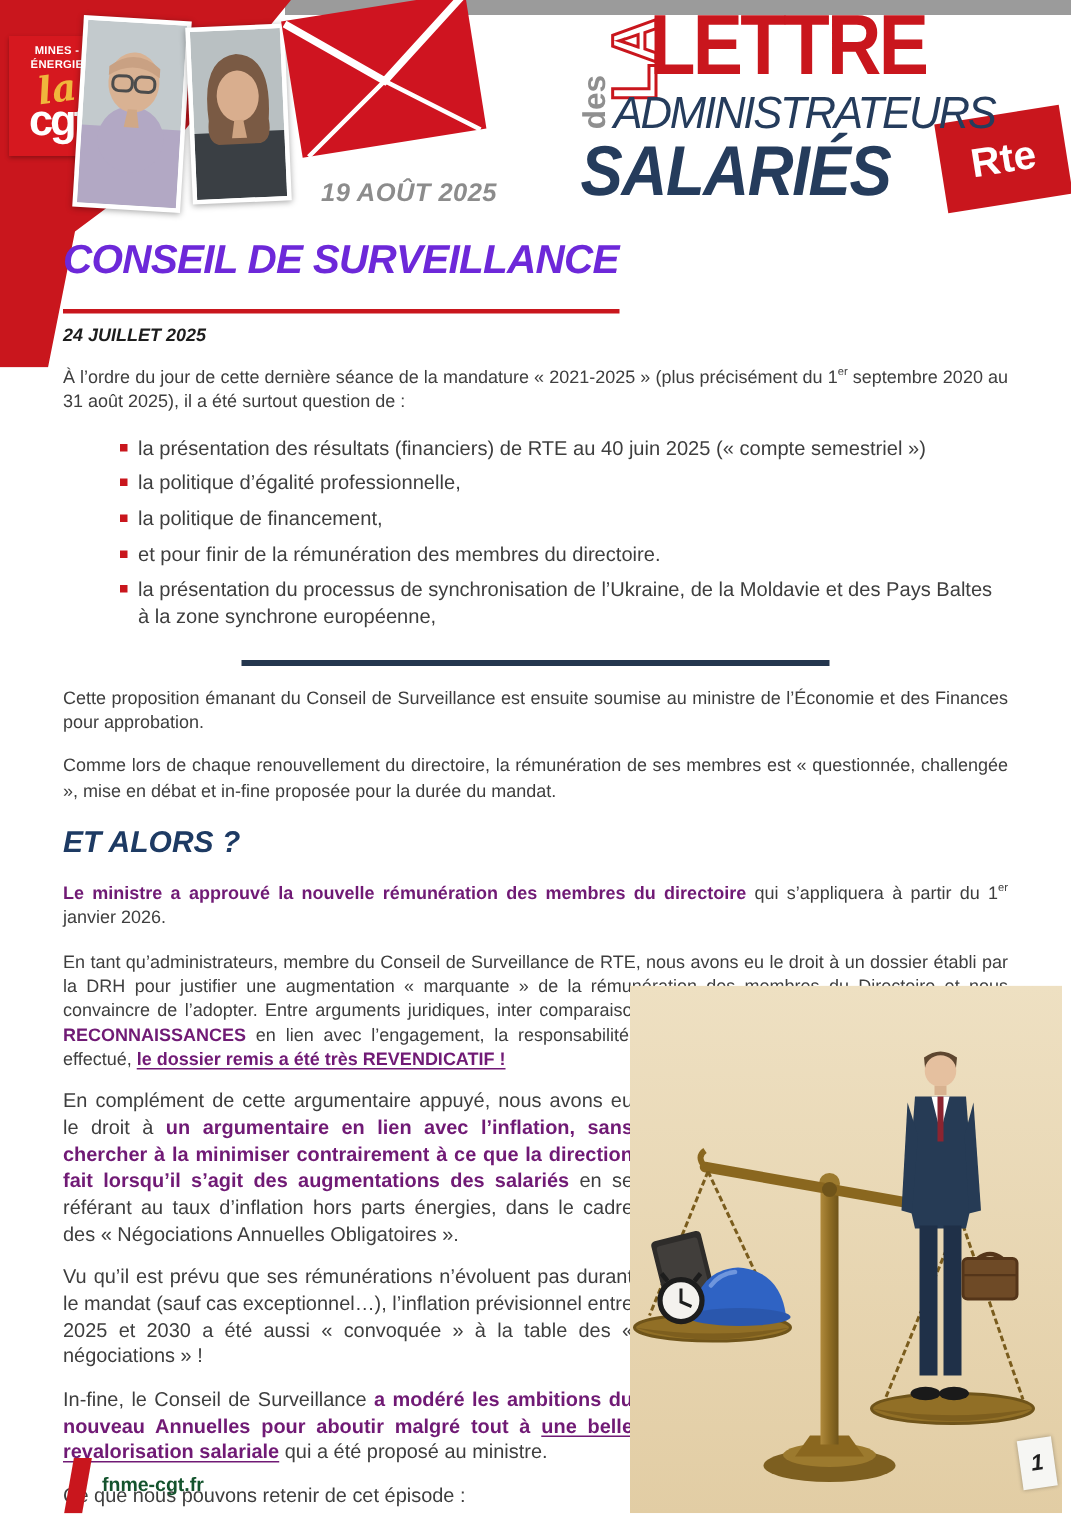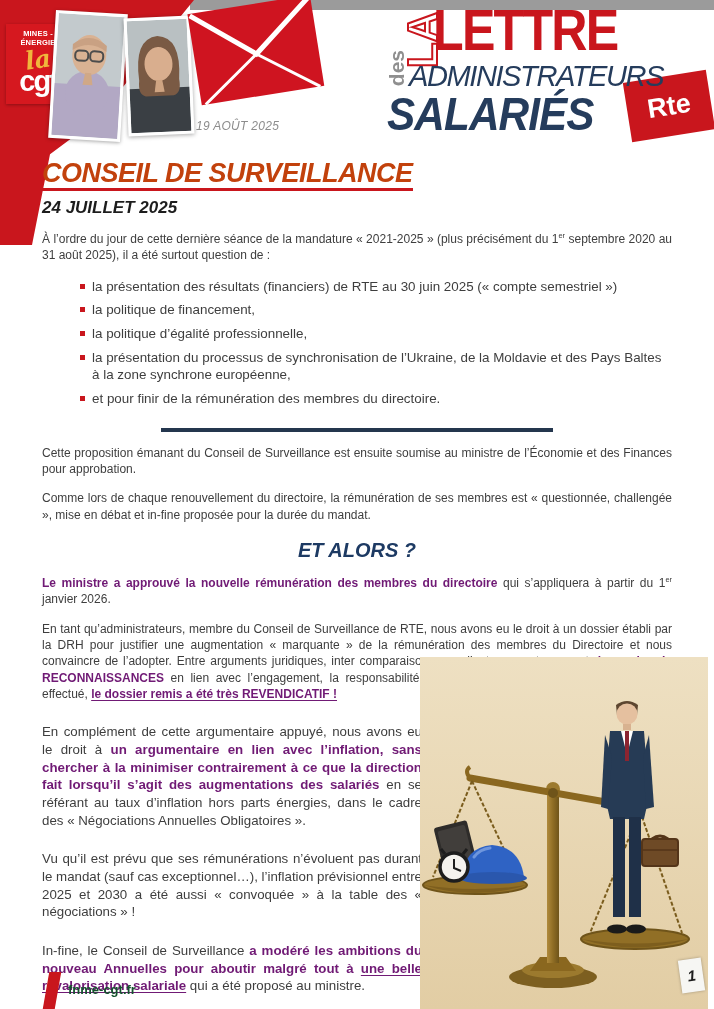--- a/index.html
+++ b/index.html
@@ -16,59 +16,59 @@
   .cgt-la{font-family:"DejaVu Serif", serif;font-style:italic;font-weight:700;color:#f0b63c;
         font-size:25px;line-height:22px;margin-top:2px;transform:rotate(-8deg);}
   .cgt-acr{color:#fff;font-weight:800;font-size:29px;line-height:24px;letter-spacing:-2px;margin-top:-2px;}
 
   .photo{position:absolute;background:#fff;padding:3px;box-shadow:0 1px 4px rgba(0,0,0,.35);}
   .photo-man{left:52px;top:12px;width:66px;height:122px;transform:rotate(3.5deg);}
   .photo-woman{left:126px;top:17px;width:60px;height:112px;transform:rotate(-2.5deg);}
   .photo svg{display:block;}
 
   .envelope{position:absolute;left:190px;top:0px;width:132px;height:102px;transform:rotate(-9deg);}
-  .issue-date{position:absolute;left:196px;top:119px;font-size:12px;font-weight:400;font-style:italic;
+  .issue-date{position:absolute;left:214px;top:119px;font-size:17px;font-weight:700;font-style:italic;
         color:#8c8c8c;letter-spacing:.3px;}
 
   .masthead{position:absolute;left:375px;top:0;width:339px;height:158px;}
   .mh-des{position:absolute;left:10px;top:50px;writing-mode:vertical-rl;transform:rotate(180deg);
         font-size:21px;font-weight:600;color:#8f8f8f;}
   .mh-la{position:absolute;left:28px;top:12px;writing-mode:vertical-rl;transform:rotate(180deg);
         font-size:42px;font-weight:800;color:transparent;-webkit-text-stroke:2px #c9161d;line-height:40px;}
   .mh-rte{position:absolute;left:252px;top:76px;width:84px;height:60px;background:#c9161d;
         transform:rotate(-9deg);display:flex;align-items:center;justify-content:center;
         color:#fff;font-size:27px;font-weight:700;}
   .mh-lettre{position:absolute;left:58px;top:0px;font-size:57px;font-weight:800;color:#c9161d;
         letter-spacing:-2px;transform:scaleX(.88);transform-origin:left;line-height:60px;white-space:nowrap;}
   .mh-admin{position:absolute;left:34px;top:59px;font-size:30px;font-style:italic;font-weight:500;
         color:#253c5c;letter-spacing:-1.5px;transform:scaleX(.97);transform-origin:left;white-space:nowrap;}
   .mh-salaries{position:absolute;left:12px;top:86px;font-size:47px;font-weight:800;font-style:italic;
         color:#253c5c;letter-spacing:-1px;transform:scaleX(.9);transform-origin:left;white-space:nowrap;}
 
   
   .content{position:absolute;left:42px;top:158px;width:630px;}
-  h1.title{display:inline-block;margin:0;font-size:27px;font-style:italic;font-weight:900;color:#c2410c;
-        letter-spacing:-.5px;border-bottom:3.5px solid #c9161d;padding-bottom:0;line-height:30px;}
-  h2.subtitle{margin:7px 0 0 0;font-size:17px;font-style:italic;font-weight:800;color:#1d1d1d;}
+  h1.title{display:inline-block;margin:0;font-size:27px;font-style:italic;font-weight:900;color:#6d28d9;
+        letter-spacing:-.5px;border-bottom:3.5px solid #c9161d;padding-bottom:18px;line-height:30px;}
+  h2.subtitle{margin:7px 0 0 0;font-size:12px;font-style:italic;font-weight:800;color:#1d1d1d;}
   p.para{margin:13px 0 0 0;font-size:12px;line-height:1.36;text-align:justify;color:#3e3e3e;}
   .b{font-weight:700;color:#701a75;}
   .u{text-decoration:underline;text-underline-offset:2px;}
   .sup{vertical-align:super;font-size:62%;line-height:0;}
 
   ul.agenda{margin:14px 0 0 38px;padding:0;list-style:none;}
   ul.agenda li{position:relative;padding-left:12px;margin-bottom:6px;font-size:13.4px;line-height:1.32;color:#3e3e3e;}
   ul.agenda li::before{content:"";position:absolute;left:0;top:6px;width:5px;height:5px;background:#c9161d;}
 
   .divider{width:392px;height:4px;background:#24364e;margin:20px auto 4px auto;}
 
-  h3.section{margin:16px 0 4px 0;text-align:center;font-size:20px;font-style:italic;font-weight:800;color:#1d3a63;}
+  h3.section{margin:16px 0 4px 0;text-align:left;font-size:20px;font-style:italic;font-weight:800;color:#1d3a63;}
 
   .cols{margin-top:2px;}
   .col-left{width:380px;}
-  .col-left p.para{margin-top:21px;font-size:13.3px;line-height:1.33;}
+  .col-left p.para{margin-top:11px;font-size:13.3px;line-height:1.33;}
 
   
   .illustration{position:absolute;left:420px;top:657px;width:288px;height:352px;overflow:hidden;}
 
   
   .footer-bar{position:absolute;left:46px;bottom:0;width:12px;height:37px;background:#c9161d;transform:skewX(-10deg);}
   .footer-site{position:absolute;left:68px;bottom:12px;font-size:13px;font-weight:800;color:#14532d;}
   .page-chip{position:absolute;left:680px;top:959px;width:23px;height:33px;background:#f6f6f3;
         transform:rotate(-8deg);box-shadow:0 0 3px rgba(0,0,0,.3);display:flex;align-items:center;
         justify-content:center;font-size:15px;font-weight:800;font-style:italic;color:#1d1d1d;}
@@ -128,25 +128,25 @@
     <span class="mh-salaries">SALARIÉS</span>
   </div>
 
   <div class="content">
     <h1 class="title">CONSEIL DE SURVEILLANCE</h1>
     <h2 class="subtitle">24 JUILLET 2025</h2>
 
     <p class="para">À l’ordre du jour de cette dernière séance de la mandature « 2021-2025 » (plus précisément du 1<span class="sup">er</span> septembre 2020 au 31 août 2025), il a été surtout question de :</p>
 
     <ul class="agenda">
-      <li>la présentation des résultats (financiers) de RTE au 30 juin 2025 (« compte semestriel »)</li>
+      <li>la présentation des résultats (financiers) de RTE au 40 juin 2025 (« compte semestriel »)</li>
+      <li>la politique d’égalité professionnelle,</li>
       <li>la politique de financement,</li>
-      <li>la politique d’égalité professionnelle,</li>
+      <li>et pour finir de la rémunération des membres du directoire.</li>
       <li>la présentation du processus de synchronisation de l’Ukraine, de la Moldavie et des Pays Baltes à la zone synchrone européenne,</li>
-      <li>et pour finir de la rémunération des membres du directoire.</li>
     </ul>
 
     <div class="divider"></div>
 
     <p class="para">Cette proposition émanant du Conseil de Surveillance est ensuite soumise au ministre de l’Économie et des Finances pour approbation.</p>
     <p class="para">Comme lors de chaque renouvellement du directoire, la rémunération de ses membres est « questionnée, challengée », mise en débat et in-fine proposée pour la durée du mandat.</p>
 
     <h3 class="section">ET ALORS ?</h3>
 
     <p class="para"><span class="b">Le ministre a approuvé la nouvelle rémunération des membres du directoire</span> qui s’appliquera à partir du 1<span class="sup">er</span> janvier 2026.</p>

